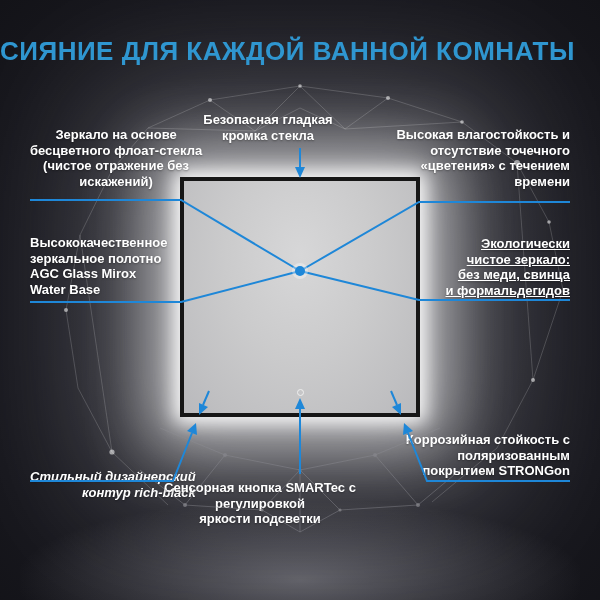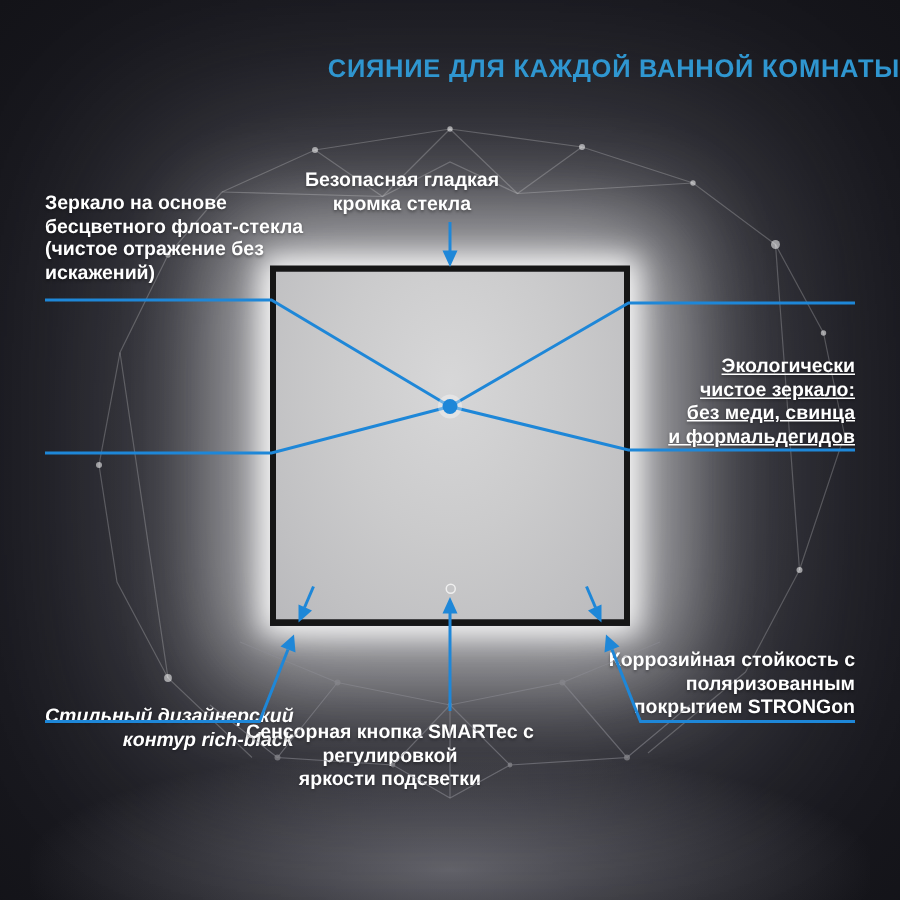--- a/index.html
+++ b/index.html
@@ -38,31 +38,31 @@
   }
   .sensor{
     position:absolute;left:113px;top:208px;width:5px;height:5px;border-radius:50%;
     border:1px solid #efefef;background:transparent;
   }
 
   .annotations{position:absolute;left:0;top:0;pointer-events:none;}
 
   
   .title{
-    position:absolute;left:0;top:36px;width:600px;margin:0;text-align:right;
-    font-size:17px;font-weight:800;letter-spacing:.5px;color:#2f96d0;
+    position:absolute;left:0;top:36px;width:600px;margin:0;text-align:left;
+    font-size:26px;font-weight:800;letter-spacing:.5px;color:#2f96d0;
     white-space:nowrap;
   }
 
   
   .callout{
     position:absolute;color:#ffffff;font-size:13px;font-weight:700;line-height:15.5px;
     white-space:pre-line;text-shadow:0 1px 2px rgba(0,0,0,.35);
   }
-  .c-tl{left:30px;top:127px;text-align:left;}
+  .c-tl{left:30px;top:127px;text-align:center;}
   .c-tc{left:0;top:112px;width:536px;text-align:center;}
   .c-tr{right:30px;top:127px;text-align:right;}
   .c-ml{left:30px;top:235px;text-align:left;}
   .c-mr{right:30px;top:236px;text-align:right;text-decoration:underline;}
   .c-bl{left:30px;top:469px;text-align:right;font-style:italic;}
   .c-bc{left:0;top:480px;width:520px;text-align:center;}
   .c-br{right:30px;top:432px;text-align:right;}
 </style>
 </head>
 <body>
@@ -143,20 +143,28 @@
   </svg>
 
   <h1 class="title">СИЯНИЕ ДЛЯ КАЖДОЙ ВАННОЙ КОМНАТЫ</h1>
 
   <div class="callout c-tl">Зеркало на основе
 бесцветного флоат-стекла
 (чистое отражение без
 искажений)</div>
   <div class="callout c-tc">Безопасная гладкая
 кромка стекла</div>
+  <div class="callout c-tr">Высокая влагостойкость и
+отсутствие точечного
+«цветения» с течением
+времени</div>
+  <div class="callout c-ml">Высококачественное
+зеркальное полотно
+AGC Glass Mirox
+Water Base</div>
   <div class="callout c-mr">Экологически
 чистое зеркало:
 без меди, свинца
 и формальдегидов</div>
   <div class="callout c-bl">Стильный дизайнерский
 контур rich-black</div>
   <div class="callout c-bc">Сенсорная кнопка SMARTec с
 регулировкой
 яркости подсветки</div>
   <div class="callout c-br">Коррозийная стойкость с

